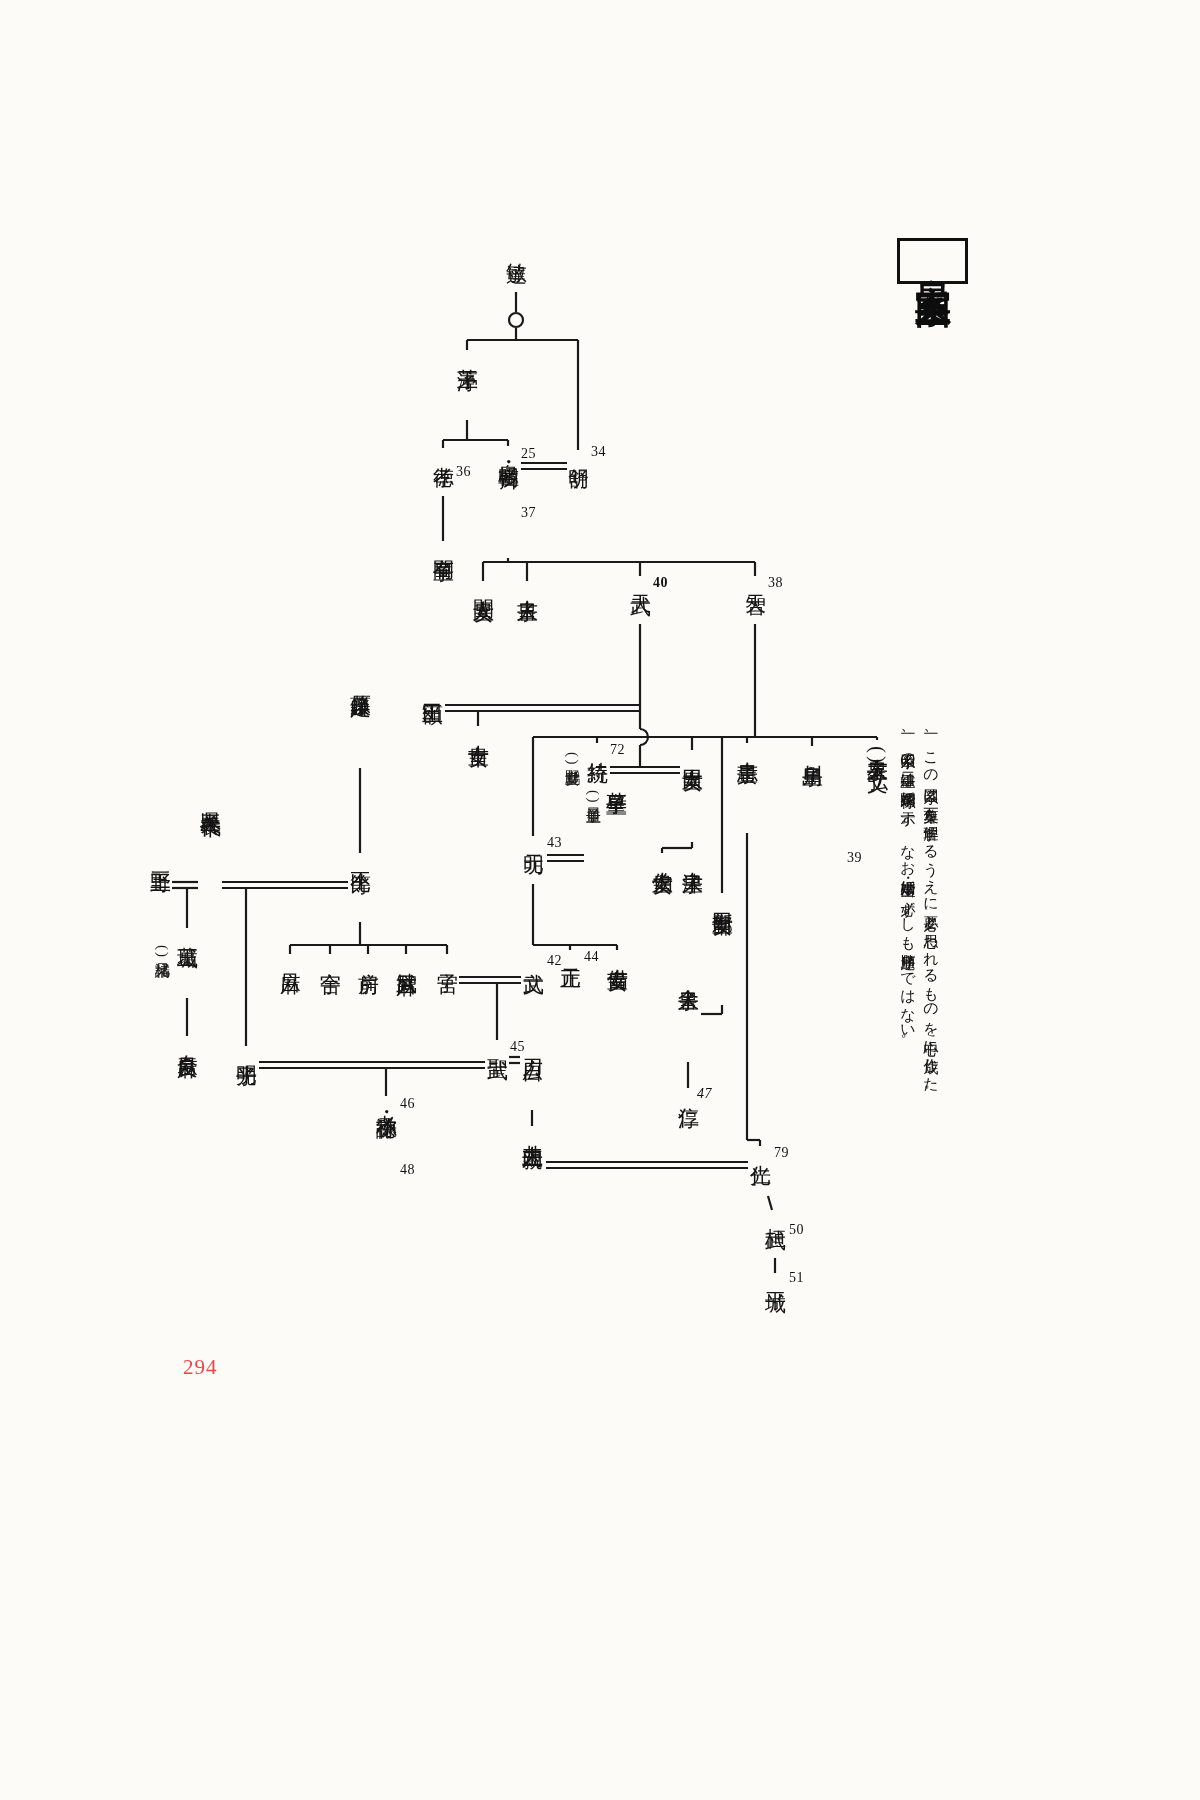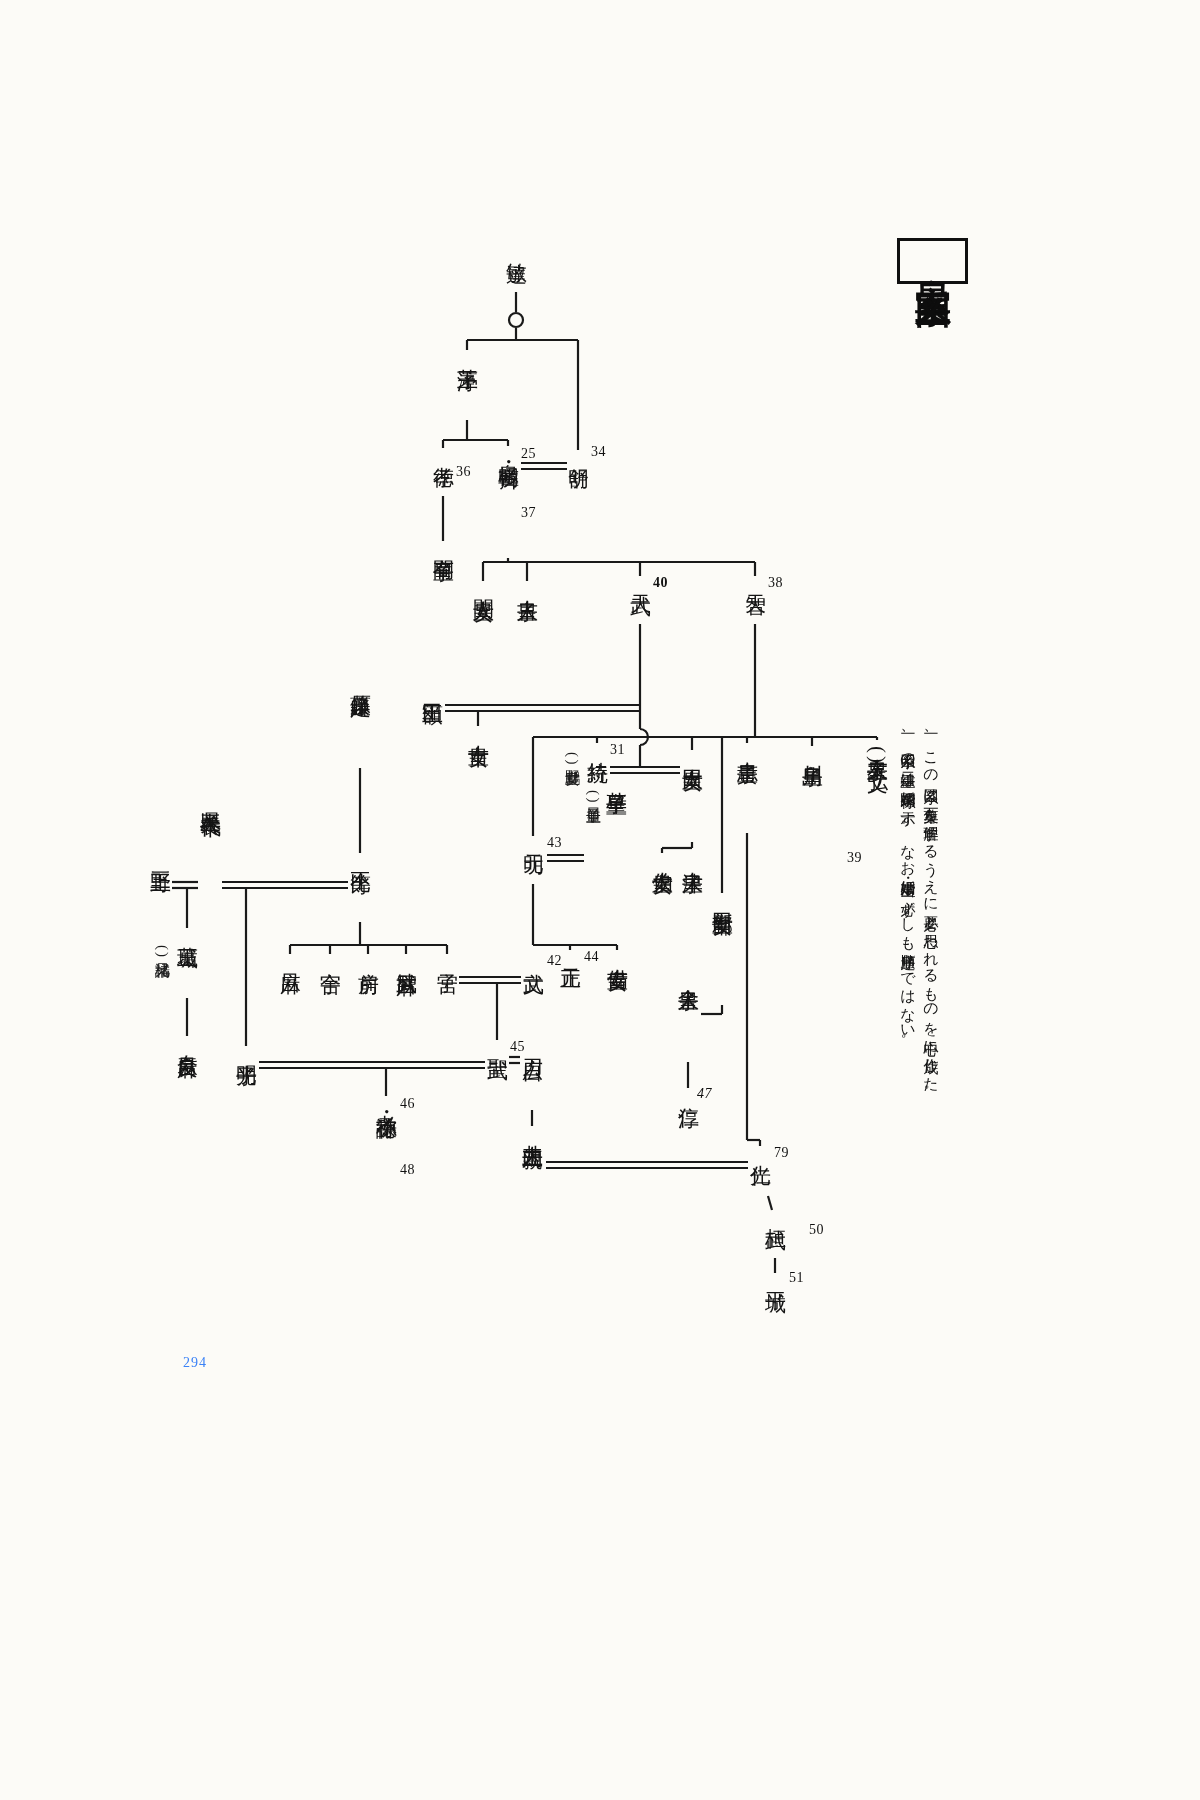--- a/index.html
+++ b/index.html
@@ -26,22 +26,22 @@
     writing-mode:vertical-rl;font-size:36px;letter-spacing:5px;
     font-weight:600;color:#0d0d0d;background:#fcfbf7;
   }
   .notes{
     position:absolute;left:896px;top:726px;height:625px;
     writing-mode:vertical-rl;text-orientation:mixed;
     font-size:15px;line-height:23px;letter-spacing:0.5px;color:#141414;
   }
   .note{margin:0;}
   .page-num{
-    position:absolute;left:183px;top:1355px;font-size:14px;
-    letter-spacing:1px;color:#3b82f6;
+    position:absolute;left:183px;top:1355px;font-size:21px;
+    letter-spacing:1px;color:#ef4444;
   }
 </style>
 </head>
 <body>
 
 <div class="page">
 
   <svg class="lines" width="1200" height="1800" viewBox="0 0 1200 1800">
       <line x1="516" y1="292" x2="516" y2="312" stroke="#1a1a1a" stroke-width="2.2"></line>
       <line x1="516" y1="328" x2="516" y2="340" stroke="#1a1a1a" stroke-width="2.2"></line>
@@ -174,30 +174,30 @@
       <div class="vlabel" style="left: 760px; top: 1148px;">光仁</div>
       <div class="vlabel" style="left: 775px; top: 1212px;">桓武</div>
       <div class="vlabel" style="left: 775px; top: 1275px;">平城</div>
       <span class="num" style="left: 591px; top: 444px;">34</span>
       <span class="num" style="left: 521px; top: 446px;">25</span>
       <span class="num" style="left: 456px; top: 464px;">36</span>
       <span class="num" style="left: 521px; top: 505px;">37</span>
       <span class="num" style="left: 768px; top: 575px;">38</span>
       <span class="num" style="left: 847px; top: 850px;">39</span>
       <span class="num" style="left: 653px; top: 575px; font-weight: bold;">40</span>
-      <span class="num" style="left: 610px; top: 742px;">31</span>
+      <span class="num" style="left: 610px; top: 742px;">72</span>
       <span class="num" style="left: 547px; top: 953px;">42</span>
       <span class="num" style="left: 547px; top: 835px;">43</span>
       <span class="num" style="left: 584px; top: 949px;">44</span>
       <span class="num" style="left: 510px; top: 1039px;">45</span>
       <span class="num" style="left: 400px; top: 1096px;">46</span>
       <span class="num" style="left: 697px; top: 1086px; font-style: italic;">47</span>
       <span class="num" style="left: 400px; top: 1162px;">48</span>
       <span class="num" style="left: 774px; top: 1145px;">79</span>
-      <span class="num" style="left: 789px; top: 1222px; margin-left: 20px;">50</span>
+      <span class="num" style="left: 789px; top: 1222px;">50</span>
       <span class="num" style="left: 789px; top: 1270px;">51</span>
     </div>
 
   <div class="title-box">
     <span>皇室系図</span>
   </div>
 
   <div class="notes">
     <div class="note">一、この系図は万葉集を理解するうえに必要と思われるものを中心に作成した。</div>
     <div class="note">一、系図中の二重線は婚姻関係を示す。なお婚姻・出生は必ずしも順序通りではない。</div>

